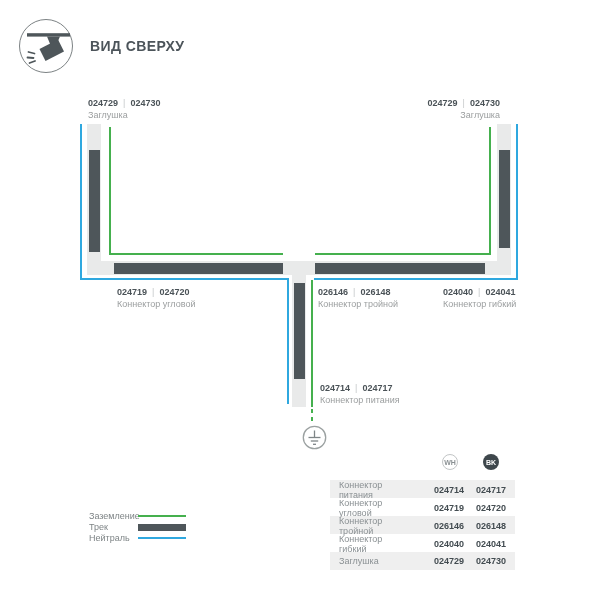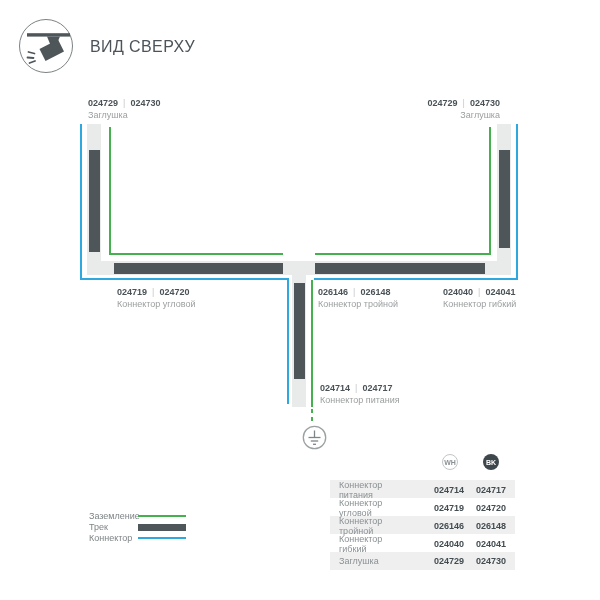--- a/index.html
+++ b/index.html
@@ -2,21 +2,21 @@
 <html><head>
 <meta charset="utf-8">
 <style>
   html,body{margin:0;padding:0;background:#fff;}
   .canvas{position:relative;width:600px;height:600px;background:#fff;overflow:hidden;
           font-family:"Liberation Sans",sans-serif;}
   .abs{position:absolute;}
 
   
   .icon-circle{left:19px;top:19px;width:54px;height:54px;border:1.5px solid #7C8284;border-radius:50%;box-sizing:border-box;}
-  .page-title{left:90px;top:38px;font-size:16px;font-weight:normal;color:#4C545A;letter-spacing:.4px;}
+  .page-title{left:90px;top:38px;font-size:14px;font-weight:bold;color:#4C545A;letter-spacing:.4px;}
 
   
   .track{background:#E9EAEA;}
   .bar{background:#4E565A;}
   .nline{background:#2FA8DF;}
   .gline{background:#45B04E;}
   .g-dash{background:repeating-linear-gradient(to bottom,#45B04E 0 4px,transparent 4px 7.5px);}
 
   
   .dlabel{position:absolute;line-height:1;}
@@ -160,21 +160,21 @@
   <div class="abs legend">
     <div class="legend-row">
       <span class="legend-label">Заземление</span>
       <span class="sw sw-ground"></span>
     </div>
     <div class="legend-row">
       <span class="legend-label">Трек</span>
       <span class="sw sw-track"></span>
     </div>
     <div class="legend-row">
-      <span class="legend-label">Коннектор</span>
+      <span class="legend-label">Нейтраль</span>
       <span class="sw sw-neutral"></span>
     </div>
   </div>
 
   <div class="abs ptable">
     <div class="col-circle circle-wh">WH</div>
     <div class="col-circle circle-bk">BK</div>
     <div class="trows">
       <div class="trow odd">
         <span class="cell-name">Коннектор питания</span>

